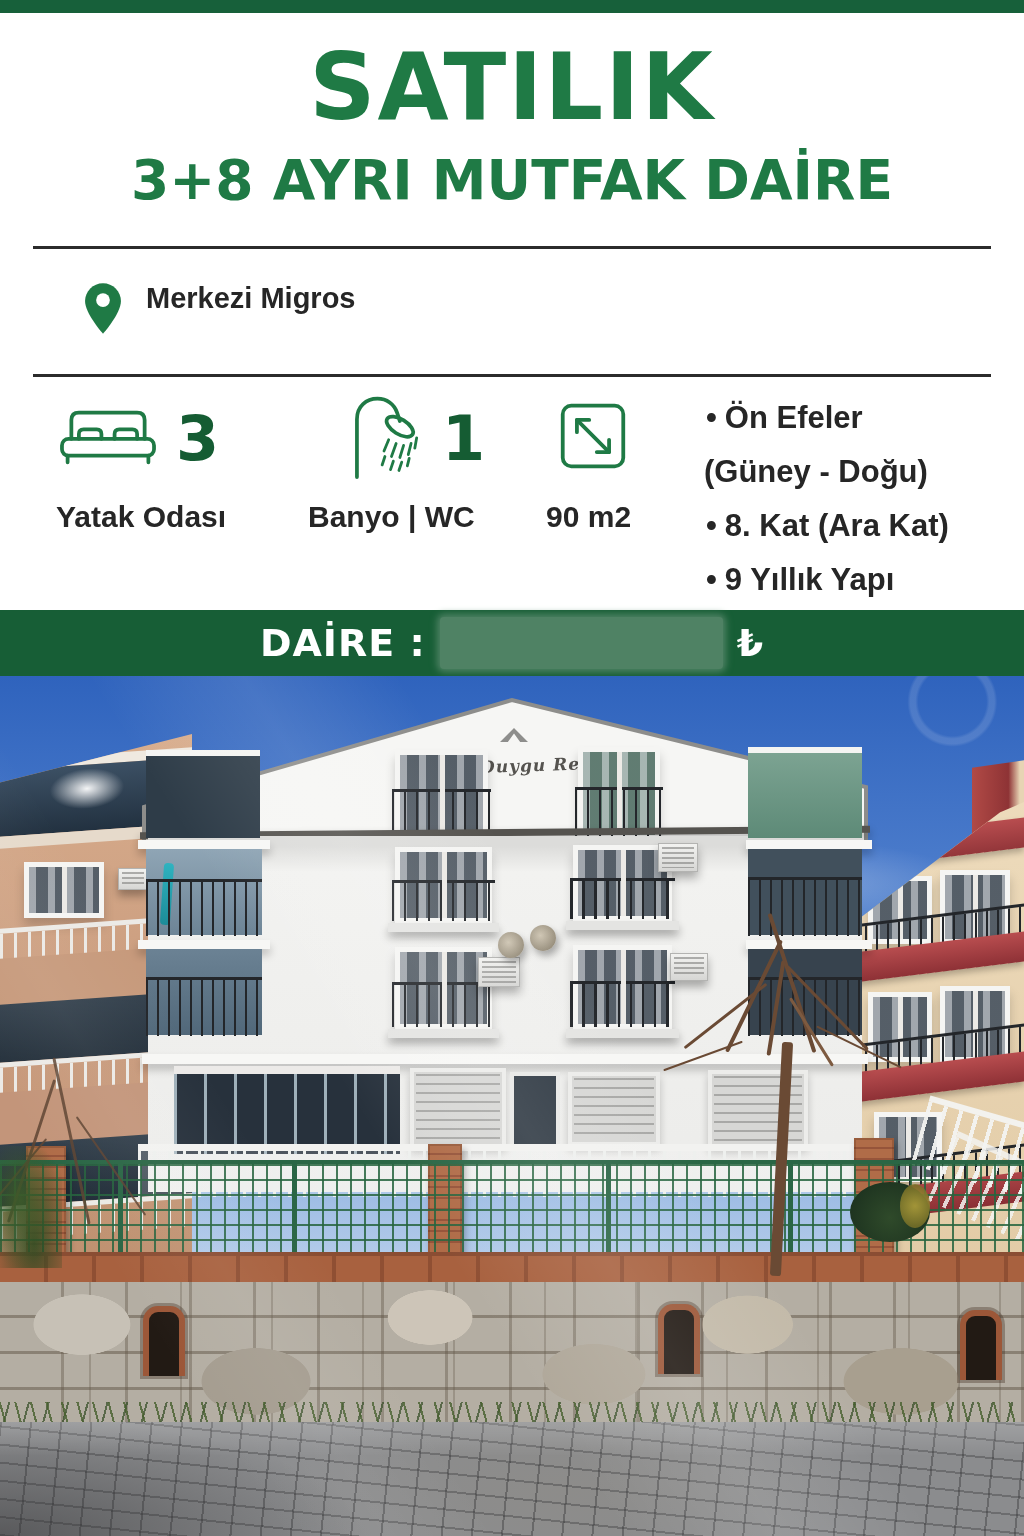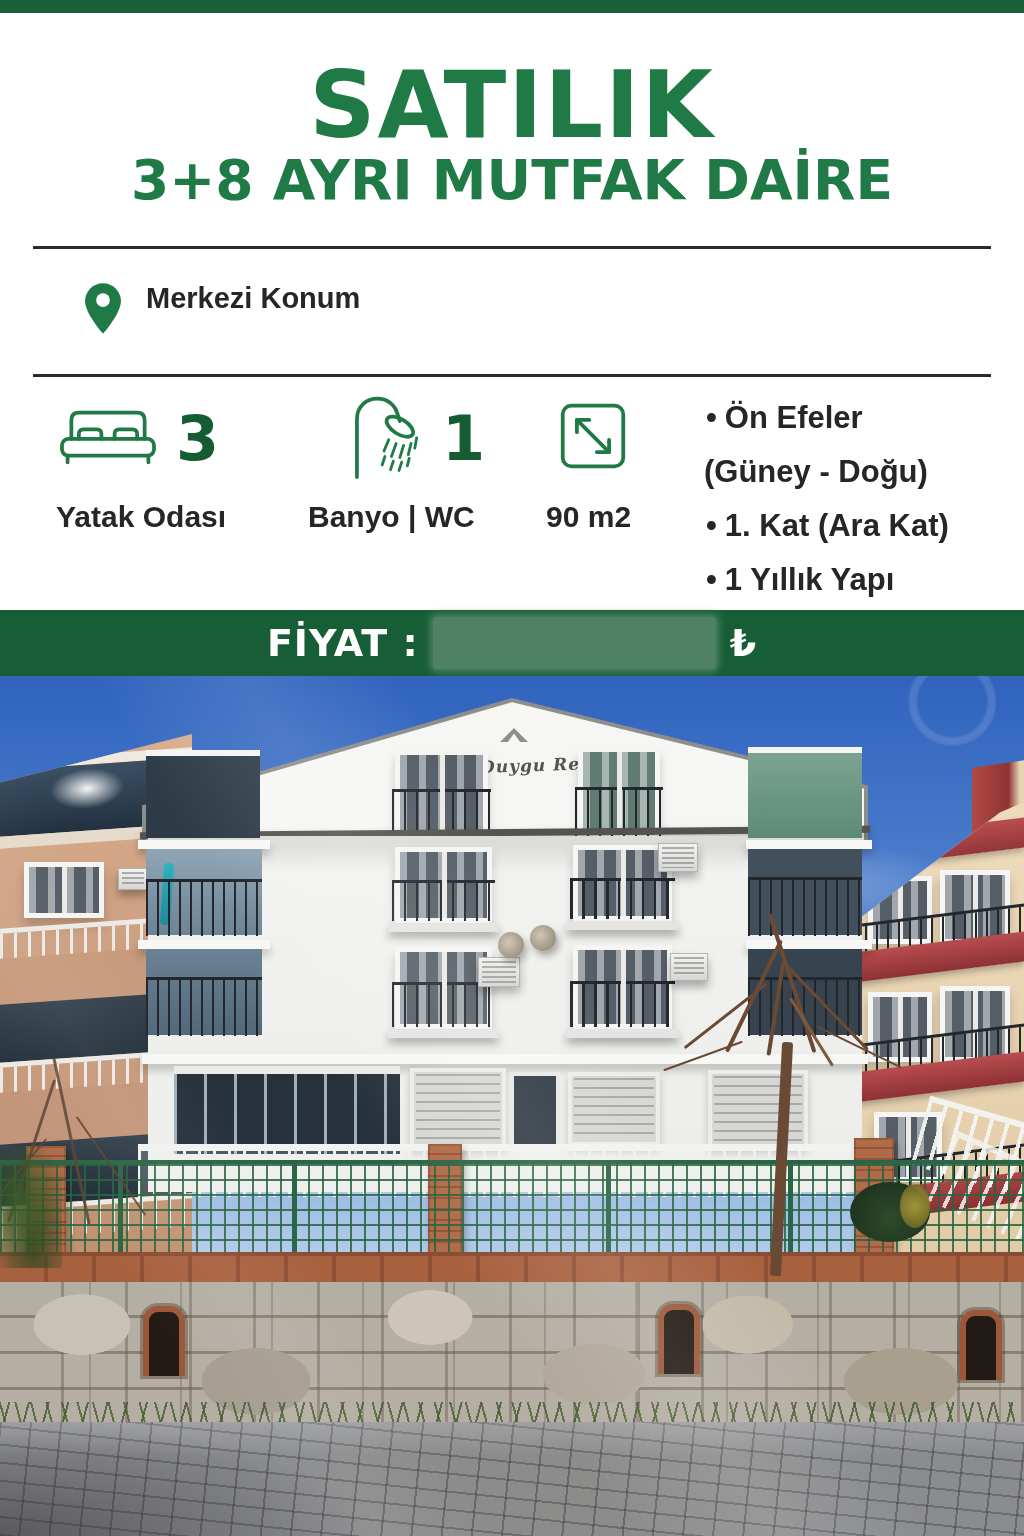--- a/index.html
+++ b/index.html
@@ -1,20 +1,20 @@
 <!DOCTYPE html>
 <html><head>
 <meta charset="utf-8">
 <style>
   html,body{margin:0;padding:0;background:#ffffff;}
   .poster{position:relative;width:1024px;height:1536px;background:#ffffff;overflow:hidden;
           font-family:"DejaVu Sans",sans-serif;}
   
   .topbar{position:absolute;top:0;left:0;width:100%;height:13px;background:#17603a;}
-  .title{position:absolute;top:52px;left:0;width:100%;text-align:center;
+  .title{position:absolute;top:34px;left:0;width:100%;text-align:center;
          font-weight:bold;font-size:92px;letter-spacing:2px;color:#1f7a45;}
   .subtitle{position:absolute;top:148px;left:0;width:100%;text-align:center;
          font-weight:bold;font-size:55px;letter-spacing:0px;color:#1f7a45;}
   .divider{position:absolute;left:33px;right:33px;height:0;border-top:3px solid #2b2b2b;}
   .d1{top:246px}.d2{top:374px}
   
   .location{position:absolute;top:276px;left:84px;right:30px;display:flex;gap:24px;align-items:flex-start;}
   .loc-text{font-family:"Liberation Sans",sans-serif;font-weight:bold;font-size:29px;color:#262626;line-height:1.55;}
   
   .features{position:absolute;top:390px;left:56px;width:648px;display:flex;}
@@ -93,21 +93,21 @@
   <div class="divider d1"></div>
 
   <div class="location">
     <span style="flex:0 0 auto;margin-top:6px;">
       <svg width="38" height="53" viewBox="0 0 36 50">
         <path d="M18 1 C8.6 1 1 8.6 1 18 c0 12 17 31 17 31 s17-19 17-31 C35 8.6 27.4 1 18 1 z" fill="#1f7a45"></path>
         <circle cx="18" cy="17" r="6.5" fill="#ffffff"></circle>
       </svg>
     </span>
     <div class="loc-text">
-      <div>Merkezi Konum</div>
+      <div>Merkezi Migros</div>
     </div>
   </div>
 
   <div class="divider d2"></div>
 
   <div class="features">
     <div class="feat f1">
       <div class="feat-top">
         <span>
           <svg width="104" height="62" viewBox="0 0 110 66" fill="none" stroke="#1f7a45" stroke-width="4" stroke-linecap="round" stroke-linejoin="round">
@@ -150,26 +150,26 @@
         </span>
         <span class="feat-num"></span>
       </div>
       <div class="feat-label">90 m2</div>
     </div>
   </div>
 
   <div class="details">
     <div class="drow"><span class="dot">•</span><span>Ön Efeler</span></div>
     <div class="drow cont"><span>(Güney - Doğu)</span></div>
-    <div class="drow"><span class="dot">•</span><span>1. Kat (Ara Kat)</span></div>
-    <div class="drow"><span class="dot">•</span><span>1 Yıllık Yapı</span></div>
+    <div class="drow"><span class="dot">•</span><span>8. Kat (Ara Kat)</span></div>
+    <div class="drow"><span class="dot">•</span><span>9 Yıllık Yapı</span></div>
   </div>
 
   <div class="band">
-    <span>FİYAT :</span>
+    <span>DAİRE :</span>
     <span class="blurbox"></span>
     <span>₺</span>
   </div>
 
   <div class="photo">
     <div class="clouds"></div>
 
     <div style="left:0;top:58px;width:192px;height:540px;
                 background:linear-gradient(180deg,#d8ad8d,#c99b7d 55%,#bf9170);
                 clip-path:polygon(0 9%,100% 0,100% 100%,0 100%);">

